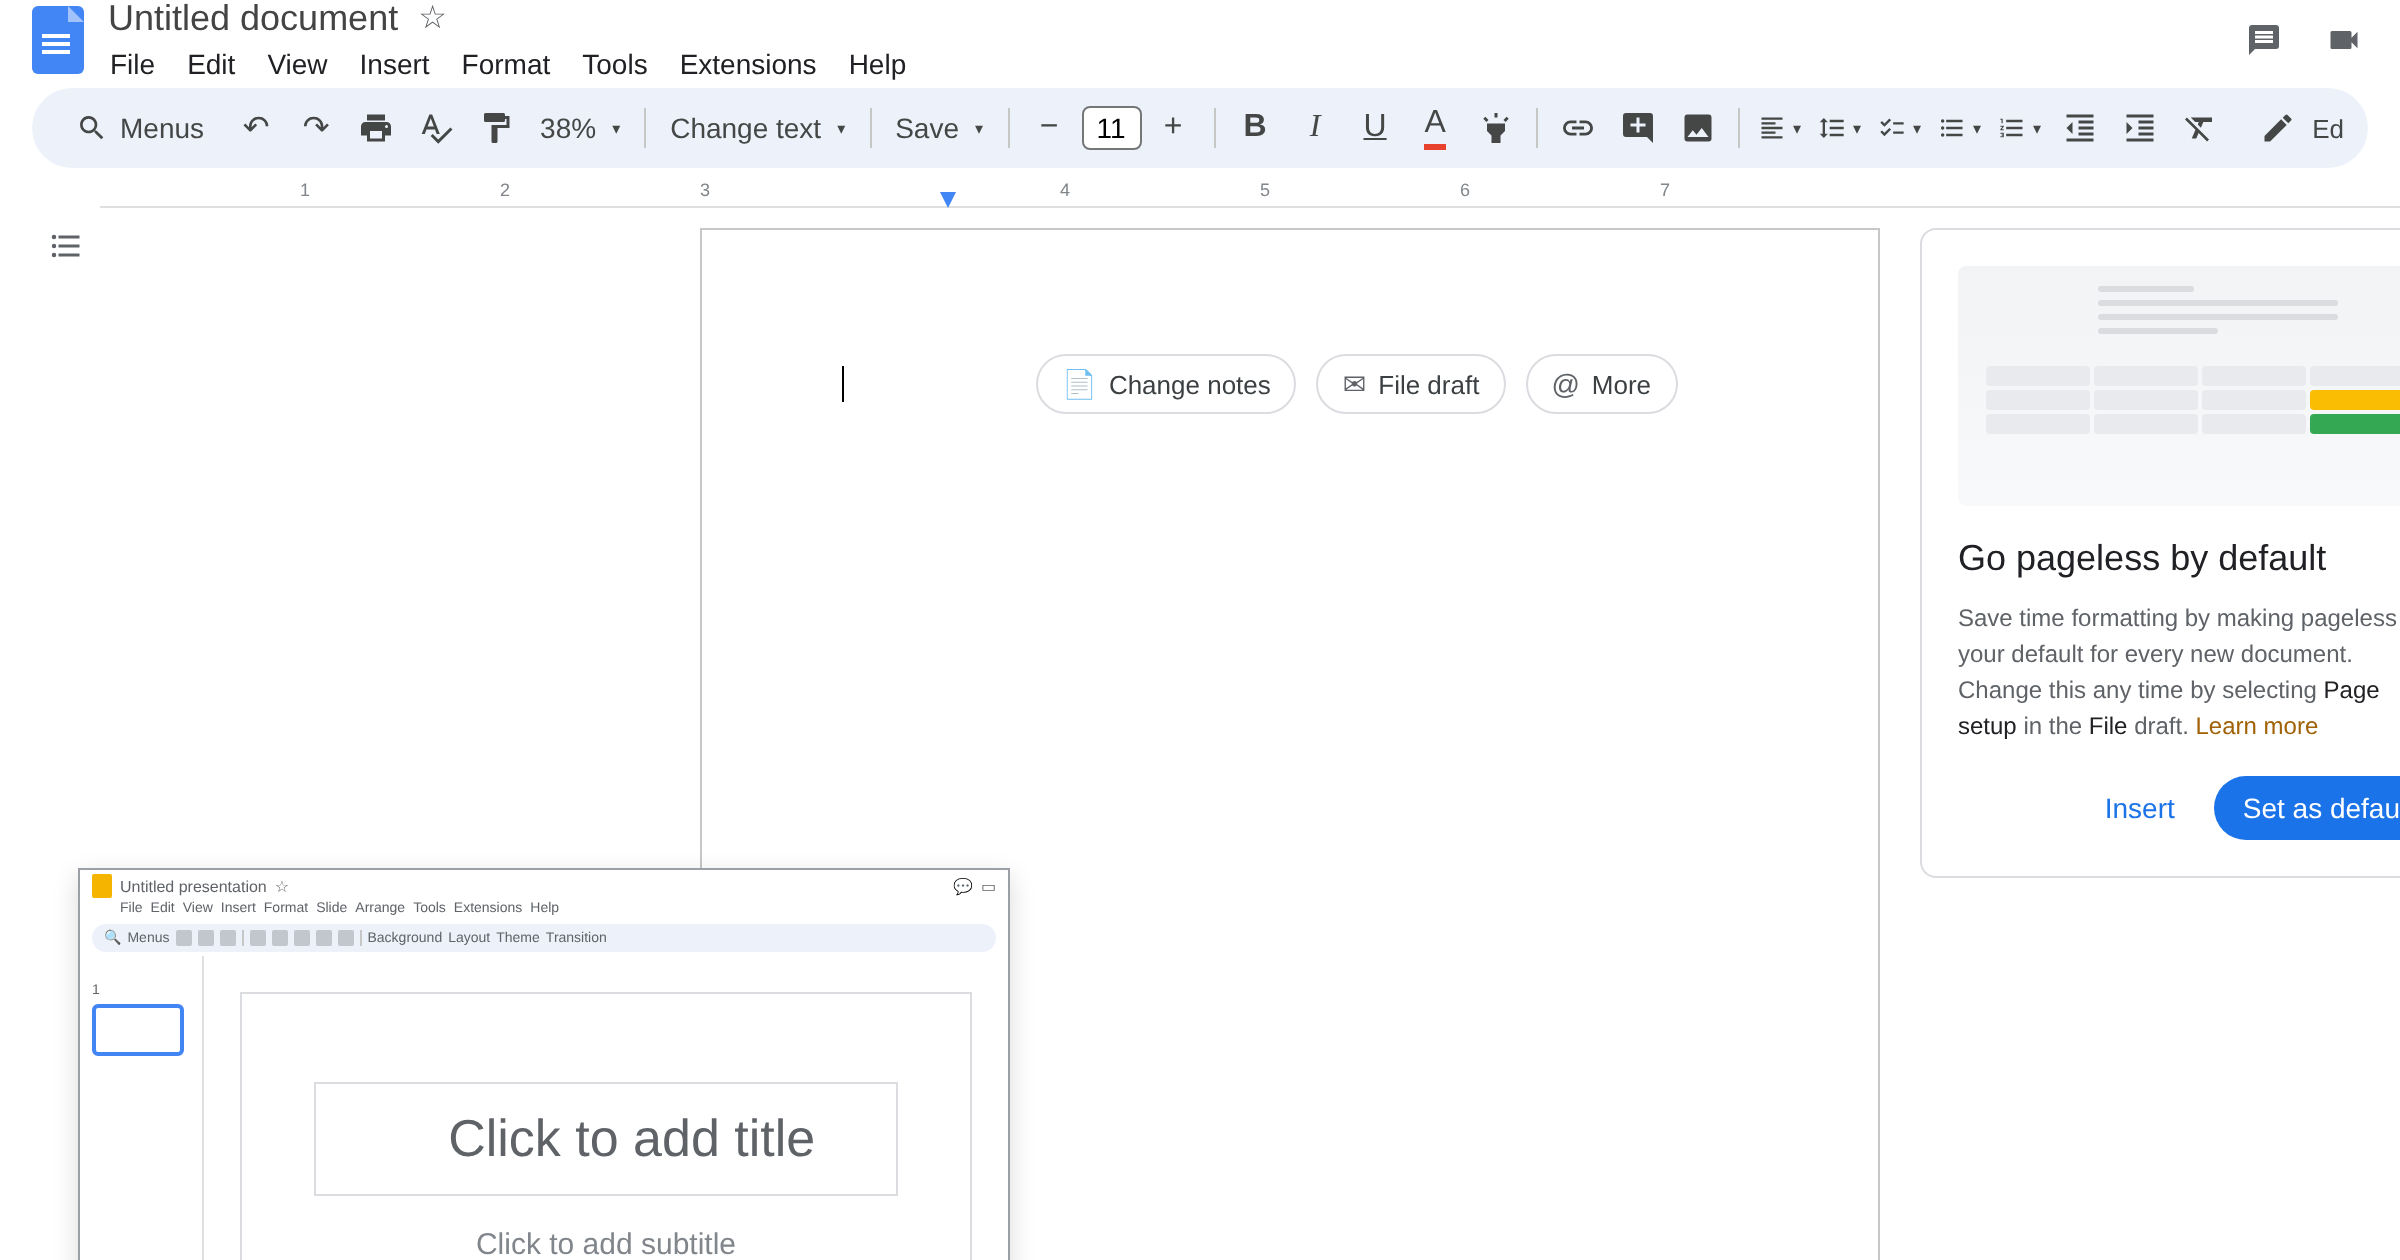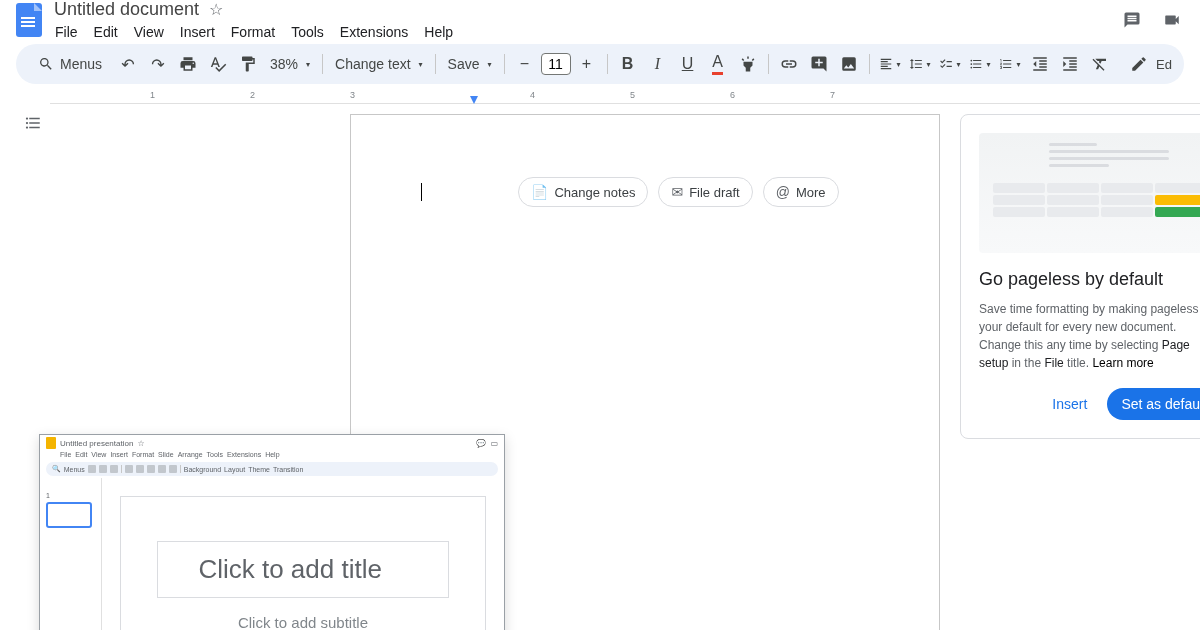--- a/index.html
+++ b/index.html
@@ -46,41 +46,41 @@
 
 .sidebar-panel { position: absolute; right: -40px; top: 10px; width: 280px; background: #fff; border: 1px solid #dadce0; border-radius: 8px; padding: 18px; }
 .panel-illustration { height: 120px; background: linear-gradient(#f1f3f4, #f8f9fa); border-radius: 4px; margin-bottom: 16px; position: relative; overflow: hidden; }
 .illus-lines { position: absolute; left: 70px; top: 10px; width: 120px; }
 .illus-lines div { height: 3px; background: #dadce0; margin-bottom: 4px; border-radius: 2px; }
 .illus-table { position: absolute; left: 14px; top: 50px; right: 14px; display: grid; grid-template-columns: repeat(4,1fr); gap: 2px; }
 .illus-cell { height: 10px; background: #e8eaed; border-radius: 2px; }
 .panel-title { font-size: 18px; font-weight: 400; color: #202124; margin-bottom: 10px; }
 .panel-body { font-size: 12px; color: #5f6368; line-height: 1.5; }
 .panel-body b { color: #202124; font-weight: 500; }
-.panel-link { color: #000000; cursor: pointer; }
+.panel-link { color: #a16207; cursor: pointer; }
 .panel-actions { display: flex; justify-content: flex-end; gap: 10px; margin-top: 16px; align-items: center; }
 .btn-text { color: #1a73e8; font-size: 14px; cursor: pointer; padding: 6px 10px; font-weight: 500; }
 .btn-primary { background: #1a73e8; color: #fff; border-radius: 18px; padding: 8px 14px; font-size: 14px; cursor: pointer; font-weight: 500; }
 
 
 .slides-window { position: absolute; left: 39px; top: 330px; width: 466px; height: 274px; background: #fff; border: 1px solid #9aa0a6; box-shadow: 0 4px 12px rgba(0,0,0,0.15); z-index: 100; }
 .sw-header { display: flex; align-items: center; padding: 2px 6px; height: 16px; gap: 4px; border-bottom: 0; }
 .sw-icon { width: 10px; height: 12px; background: #f4b400; border-radius: 1px; }
 .sw-title { font-size: 8px; color: #5f6368; }
 .sw-menu { display: flex; gap: 4px; padding: 0 6px 2px 20px; }
 .sw-menu span { font-size: 7px; color: #5f6368; }
 .sw-toolbar { display: flex; align-items: center; gap: 3px; padding: 2px 6px; background: #edf2fa; border-radius: 10px; margin: 2px 6px; height: 14px; }
 .sw-tool { width: 8px; height: 8px; background: #5f6368; opacity: 0.3; border-radius: 1px; }
 .sw-tool-text { font-size: 7px; color: #5f6368; }
 .sw-body { display: flex; height: calc(100% - 48px); }
 .sw-filmstrip { width: 62px; padding: 6px; border-right: 1px solid #e0e0e0; }
 .sw-thumb { width: 46px; height: 26px; border: 2px solid #4285f4; border-radius: 3px; background: #fff; }
 .sw-canvas { flex: 1; padding: 18px; position: relative; }
 .sw-slide { width: 100%; height: 100%; border: 1px solid #dadce0; display: flex; flex-direction: column; align-items: center; justify-content: center; gap: 8px; }
-.sw-title-box { border: 1px solid #dadce0; padding: 12px 40px; width: 80%; text-align: left; font-size: 26px; color: #5f6368; }
+.sw-title-box { border: 1px solid #dadce0; padding: 12px 40px; width: 80%; text-align: right; font-size: 26px; color: #5f6368; }
 .sw-subtitle-box { width: 80%; text-align: center; font-size: 15px; color: #80868b; padding: 8px; }
 
 svg { width: 18px; height: 18px; }
 </style>
 </head>
 <body>
 
 <div class="header">
   <div class="docs-icon">
       <div class="docs-icon-lines"></div>
@@ -281,21 +281,21 @@
           <div class="illus-cell"></div>
           <div class="illus-cell" style="background:#fbbc04"></div>
         <div class="illus-cell"></div>
           <div class="illus-cell"></div>
           <div class="illus-cell"></div>
           <div class="illus-cell" style="background:#34a853"></div>
       </div>
     </div>
     <div class="panel-title">Go pageless by default</div>
     <div class="panel-body">
-      <span>Save time formatting by making pageless your default for every new document. Change this any time by selecting </span><b>Page setup</b><span> in the </span><b>File</b><span> title. </span><span class="panel-link">Learn more</span>
+      <span>Save time formatting by making pageless your default for every new document. Change this any time by selecting </span><b>Page setup</b><span> in the </span><b>File</b><span> draft. </span><span class="panel-link">Learn more</span>
     </div>
     <div class="panel-actions">
       <span class="btn-text">Insert</span>
       <span class="btn-primary">Set as default</span>
     </div>
   </div>
 
   <div class="slides-window">
     <div class="sw-header">
       <div class="sw-icon"></div>

